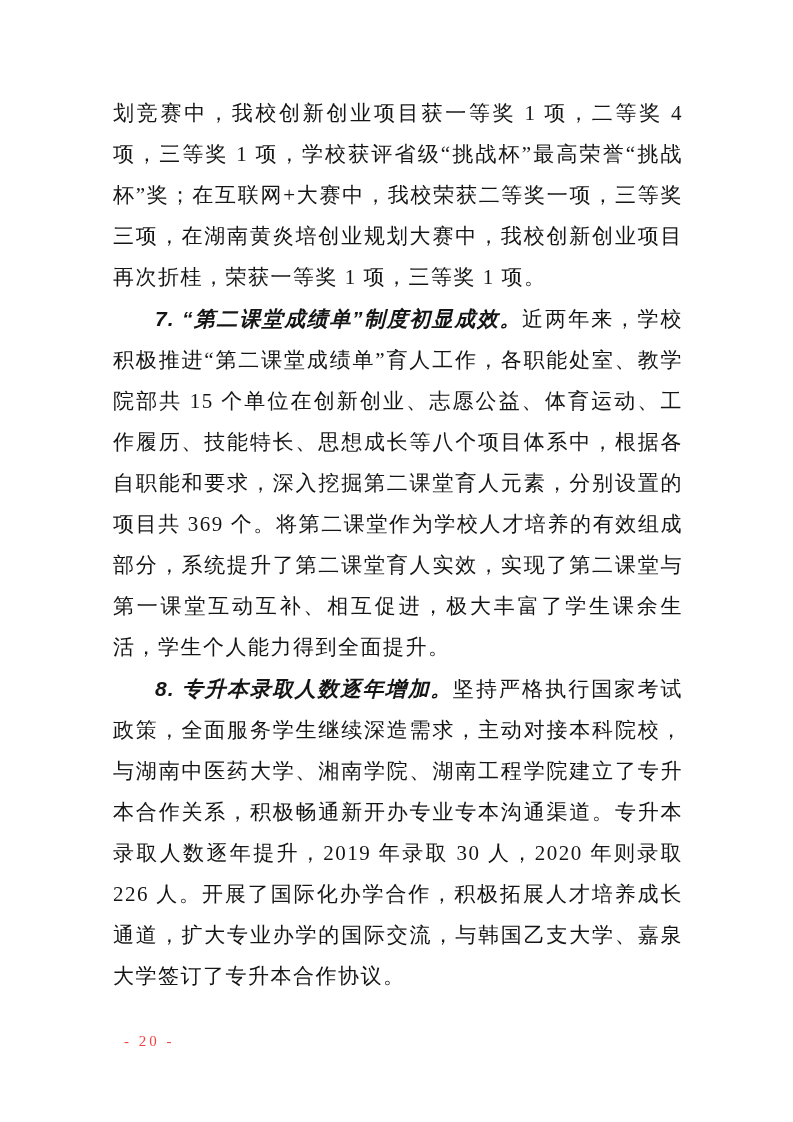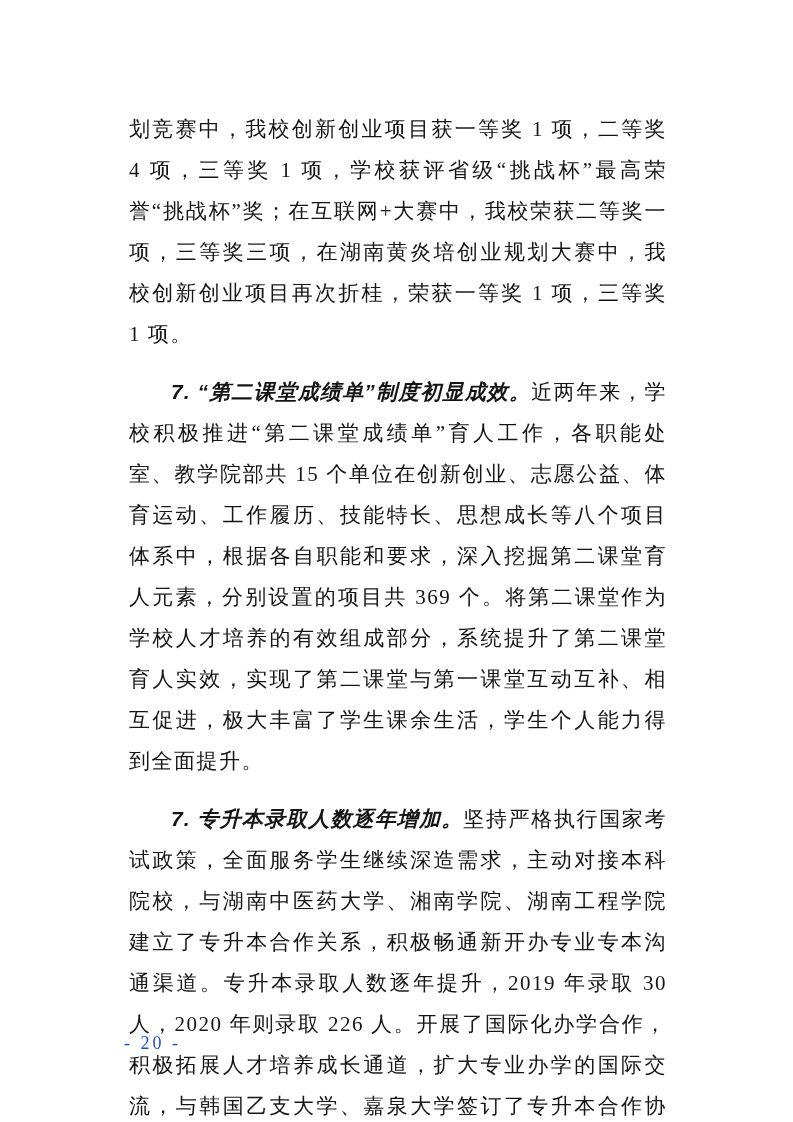--- a/index.html
+++ b/index.html
@@ -21,52 +21,52 @@
     left: 113px;
     top: 93px;
     width: 570px;
     font-size: 21px;
     line-height: 41px;
     text-align: justify;
     text-justify: inter-character;
     letter-spacing: 1.5px;
   }
   .para {
-    margin: 16px;
+    margin: 0;
     padding: 0;
   }
   .para.indent {
     text-indent: 2em;
   }
   .lead {
     font-weight: 700;
     font-family: "Liberation Sans", "DejaVu Sans", sans-serif;
     letter-spacing: 1px;
     font-style: italic;
   }
   .page-footer {
     position: absolute;
     left: 124px;
     top: 1033px;
-    font-size: 18px;
+    font-size: 15px;
     letter-spacing: 3px;
-    color: #1d4ed8;
+    color: #ef4444;
     font-family: "Liberation Serif", "DejaVu Serif", serif;
   }
 </style>
 </head>
 <body>
 
 <div class="page">
 
   <main class="body-text">
 
     <p class="para"><span>划竞赛中，我校创新创业项目获一等奖 1 项，二等奖 4 项，三等奖 1 项，学校获评省级“挑战杯”最高荣誉“挑战杯”奖；在互联网+大赛中，我校荣获二等奖一项，三等奖三项，在湖南黄炎培创业规划大赛中，我校创新创业项目再次折桂，荣获一等奖 1 项，三等奖 1 项。</span></p>
 
     <p class="para indent"><span class="lead">7. “第二课堂成绩单”制度初显成效。</span><span>近两年来，学校积极推进“第二课堂成绩单”育人工作，各职能处室、教学院部共 15 个单位在创新创业、志愿公益、体育运动、工作履历、技能特长、思想成长等八个项目体系中，根据各自职能和要求，深入挖掘第二课堂育人元素，分别设置的项目共 369 个。将第二课堂作为学校人才培养的有效组成部分，系统提升了第二课堂育人实效，实现了第二课堂与第一课堂互动互补、相互促进，极大丰富了学生课余生活，学生个人能力得到全面提升。</span></p>
 
-    <p class="para indent"><span class="lead">7. 专升本录取人数逐年增加。</span><span>坚持严格执行国家考试政策，全面服务学生继续深造需求，主动对接本科院校，与湖南中医药大学、湘南学院、湖南工程学院建立了专升本合作关系，积极畅通新开办专业专本沟通渠道。专升本录取人数逐年提升，2019 年录取 30 人，2020 年则录取 226 人。开展了国际化办学合作，积极拓展人才培养成长通道，扩大专业办学的国际交流，与韩国乙支大学、嘉泉大学签订了专升本合作协议。</span></p>
+    <p class="para indent"><span class="lead">8. 专升本录取人数逐年增加。</span><span>坚持严格执行国家考试政策，全面服务学生继续深造需求，主动对接本科院校，与湖南中医药大学、湘南学院、湖南工程学院建立了专升本合作关系，积极畅通新开办专业专本沟通渠道。专升本录取人数逐年提升，2019 年录取 30 人，2020 年则录取 226 人。开展了国际化办学合作，积极拓展人才培养成长通道，扩大专业办学的国际交流，与韩国乙支大学、嘉泉大学签订了专升本合作协议。</span></p>
 
   </main>
 
   <footer class="page-footer"><span>- 20 -</span></footer>
 
 </div>
 
 </body></html>

